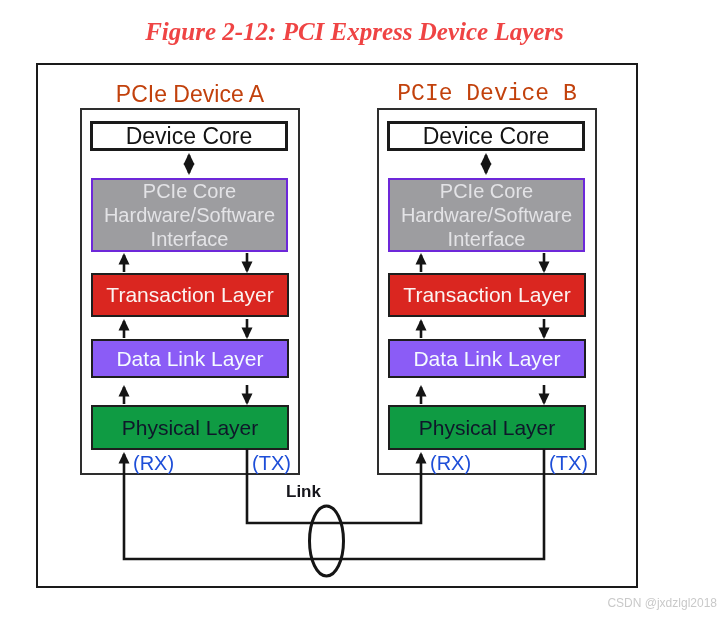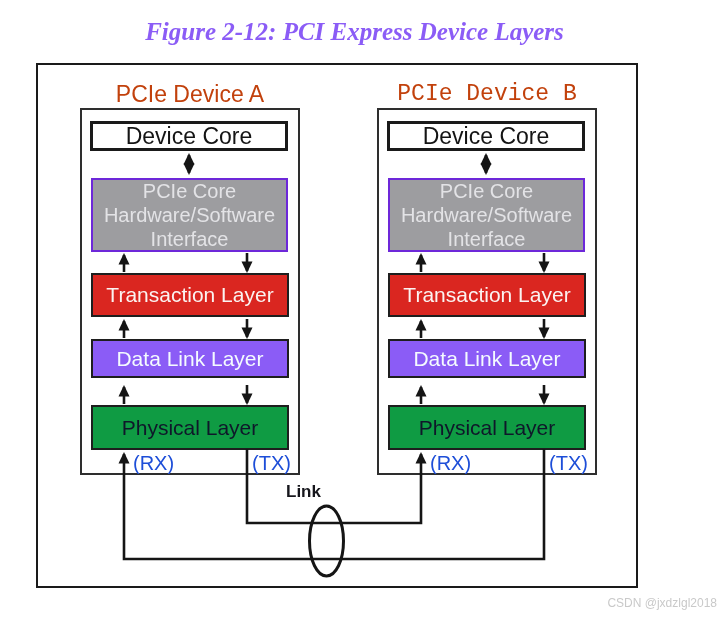--- a/index.html
+++ b/index.html
@@ -14,21 +14,21 @@
     overflow: hidden;
   }
   .fig-title {
     position: absolute;
     left: 0; right: 14px; top: 18px;
     text-align: center;
     font-family: "Liberation Serif", serif;
     font-style: italic;
     font-weight: bold;
     font-size: 25px;
-    color: #8b5cf6;
+    color: #ef4444;
   }
   .outer-box {
     position: absolute;
     left: 36px; top: 63px;
     width: 602px; height: 525px;
     border: 2px solid #1a1a1a;
     background: #ffffff;
   }
   .device-title {
     position: absolute;

